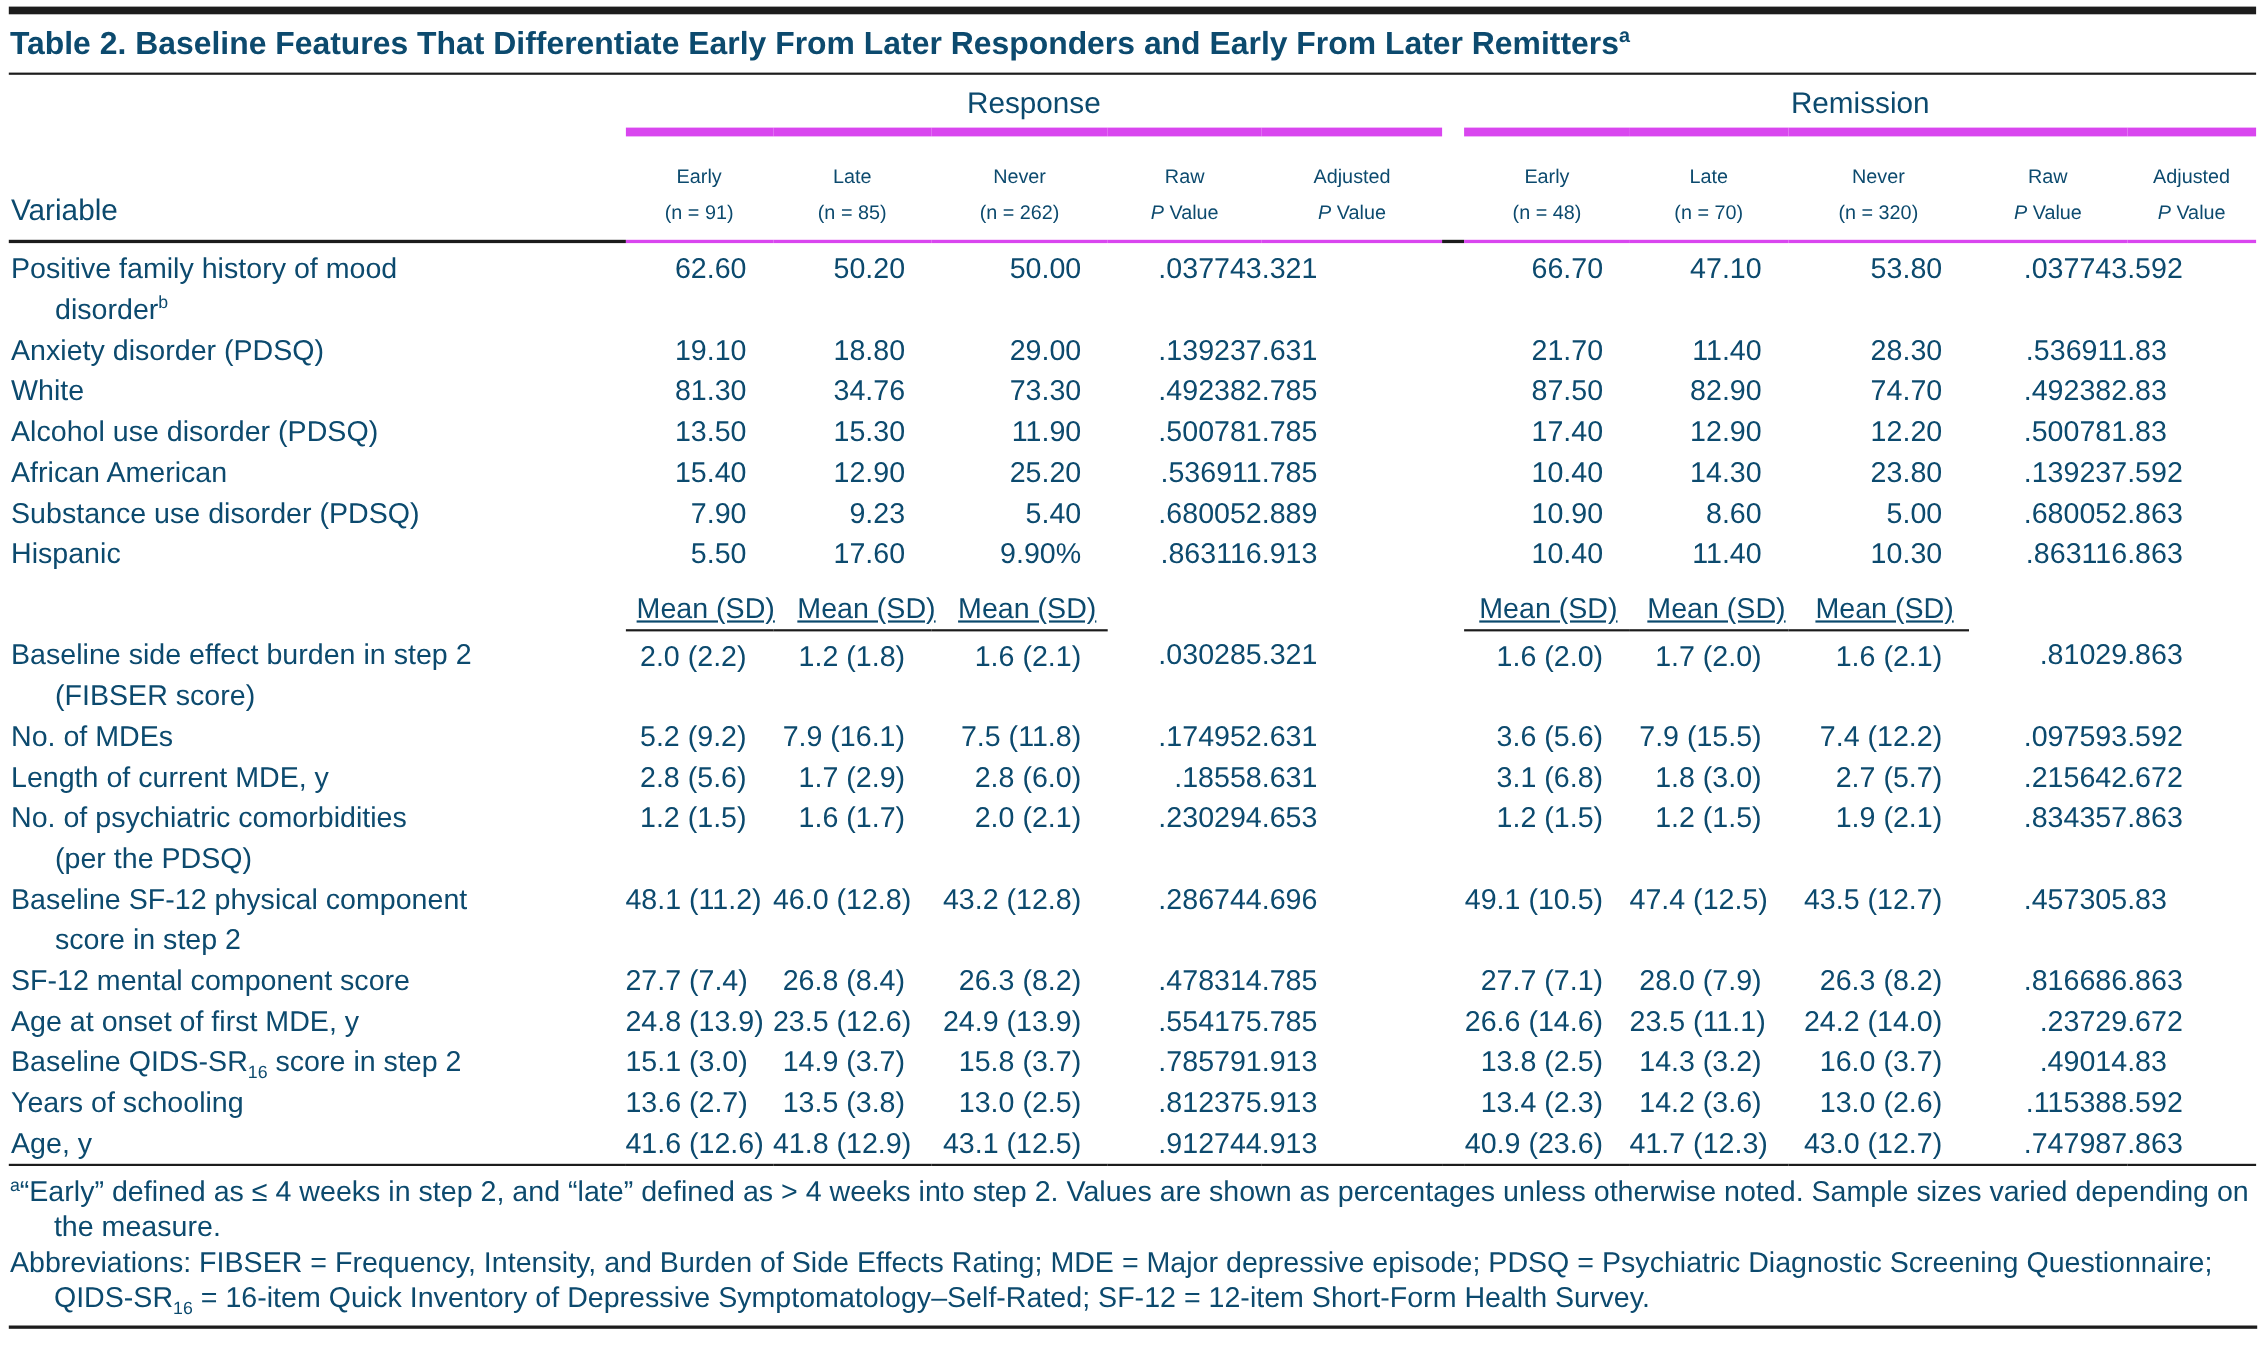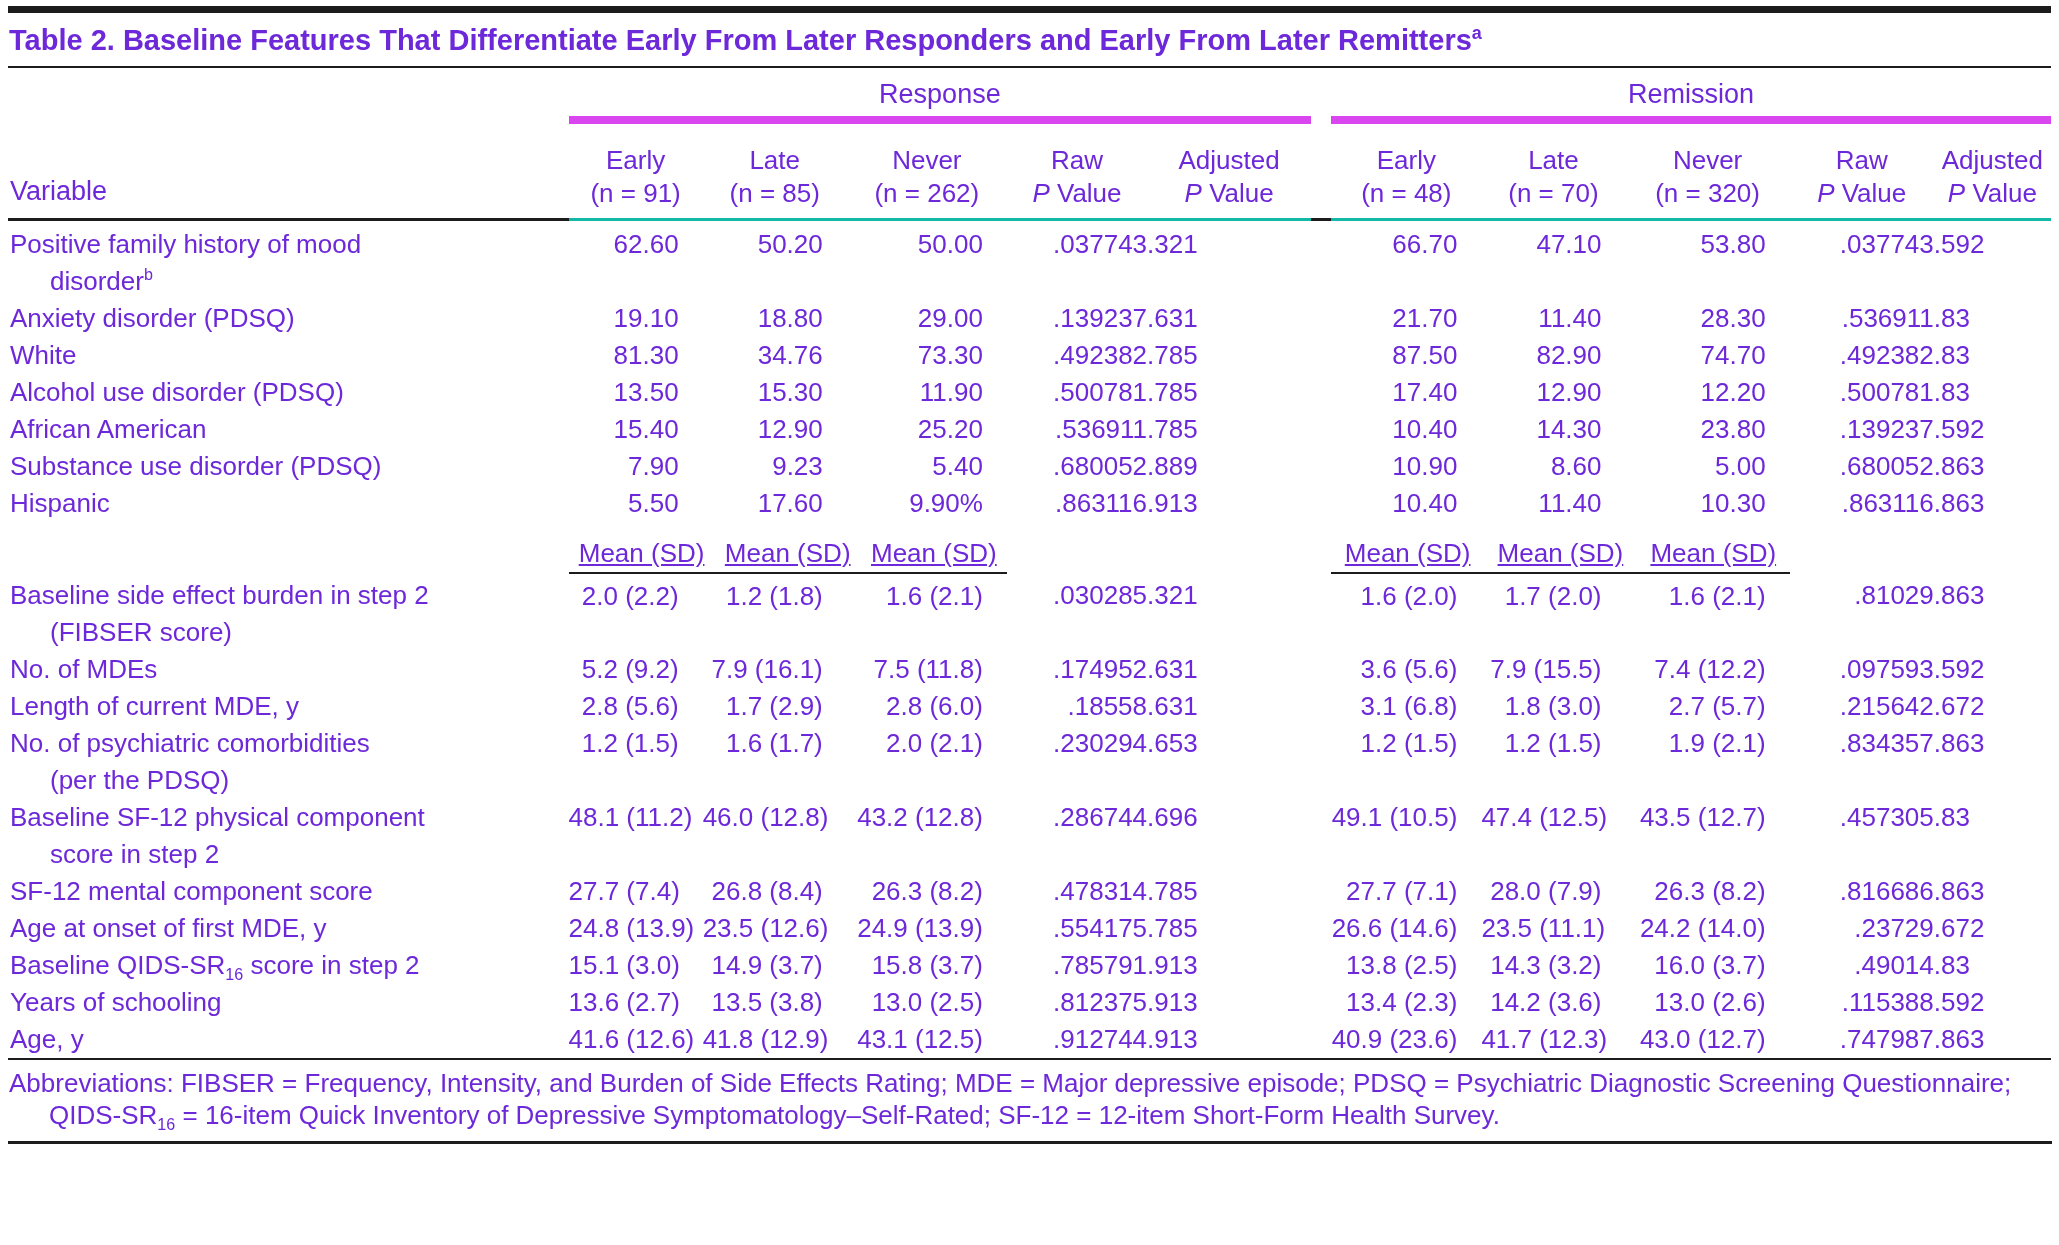--- a/index.html
+++ b/index.html
@@ -1,18 +1,18 @@
 <!DOCTYPE html>
 <html><head>
 <meta charset="utf-8">
 <style>
   html,body { margin:0; padding:0; background:#ffffff; }
   .page {
     position:relative; width:2059px; height:1245px; box-sizing:border-box;
-    background:#ffffff; color:#6d28d9;
+    background:#ffffff; color:#0c4a6e;
     font-family:"Liberation Sans","DejaVu Sans",sans-serif;
     font-size:26px; line-height:37px;
     padding:6px 8px 0 8px; overflow:hidden;
   }
   .topbar { height:7px; background:#1c1c1c; }
   .title-row {
     font-size:29px; font-weight:bold; line-height:34px;
     padding:10px 0 9px 1px; border-bottom:2px solid #1c1c1c;
   }
   .title-row sup { font-size:0.62em; vertical-align:super; line-height:0; }
@@ -26,22 +26,22 @@
     text-align:left; padding:0 0 8px 2px; font-size:27px;
     border-bottom:3px solid #1c1c1c;
   }
   th.grp {
     text-align:center; font-size:27px; padding:8px 0 3px 0;
     border-bottom:8px solid #d946ef;
     margin-top:36px;
   }
   th.gapcol { border-bottom:3px solid #1c1c1c; }
   th.colh {
-    text-align:center; font-size:26px; line-height:33px;
-    padding:20px 0 8px 0; border-bottom:3px solid #14b8a6;
+    text-align:center; font-size:18px; line-height:33px;
+    padding:20px 0 8px 0; border-bottom:3px solid #d946ef;
   }
   .pit { font-style:italic; }
 
   
   tbody td { vertical-align:top; }
   tr.first-row td { padding-top:5px; }
   td.var  { text-align:left; padding-left:2px; }
   .rl2    { padding-left:40px; }
   td.num  { text-align:right; padding-right:24px; white-space:nowrap; }
   td.rawp { text-align:right; padding-left:40px; white-space:nowrap; }
@@ -462,15 +462,16 @@
     <td class="num">40.9 (23.6)</td>
     <td class="num">41.7 (12.3)</td>
     <td class="num">43.0 (12.7)</td>
     <td class="rawp">.747987</td>
     <td class="adjp">.863</td>
   </tr>
 </tbody>
   </table>
 
   <div class="footnotes">
+    <p><sup>a</sup><span>“Early” defined as ≤ 4 weeks in step 2, and “late” defined as &gt; 4 weeks into step 2. Values are shown as percentages unless otherwise noted. Sample sizes varied depending on the measure.</span></p>
     <p><span>Abbreviations: FIBSER = Frequency, Intensity, and Burden of Side Effects Rating; MDE = Major depressive episode; PDSQ = Psychiatric Diagnostic Screening Questionnaire; QIDS-SR</span><sub>16</sub><span> = 16-item Quick Inventory of Depressive Symptomatology–Self-Rated; SF-12 = 12-item Short-Form Health Survey.</span></p>
   </div>
 </div>
 
 </body></html>

